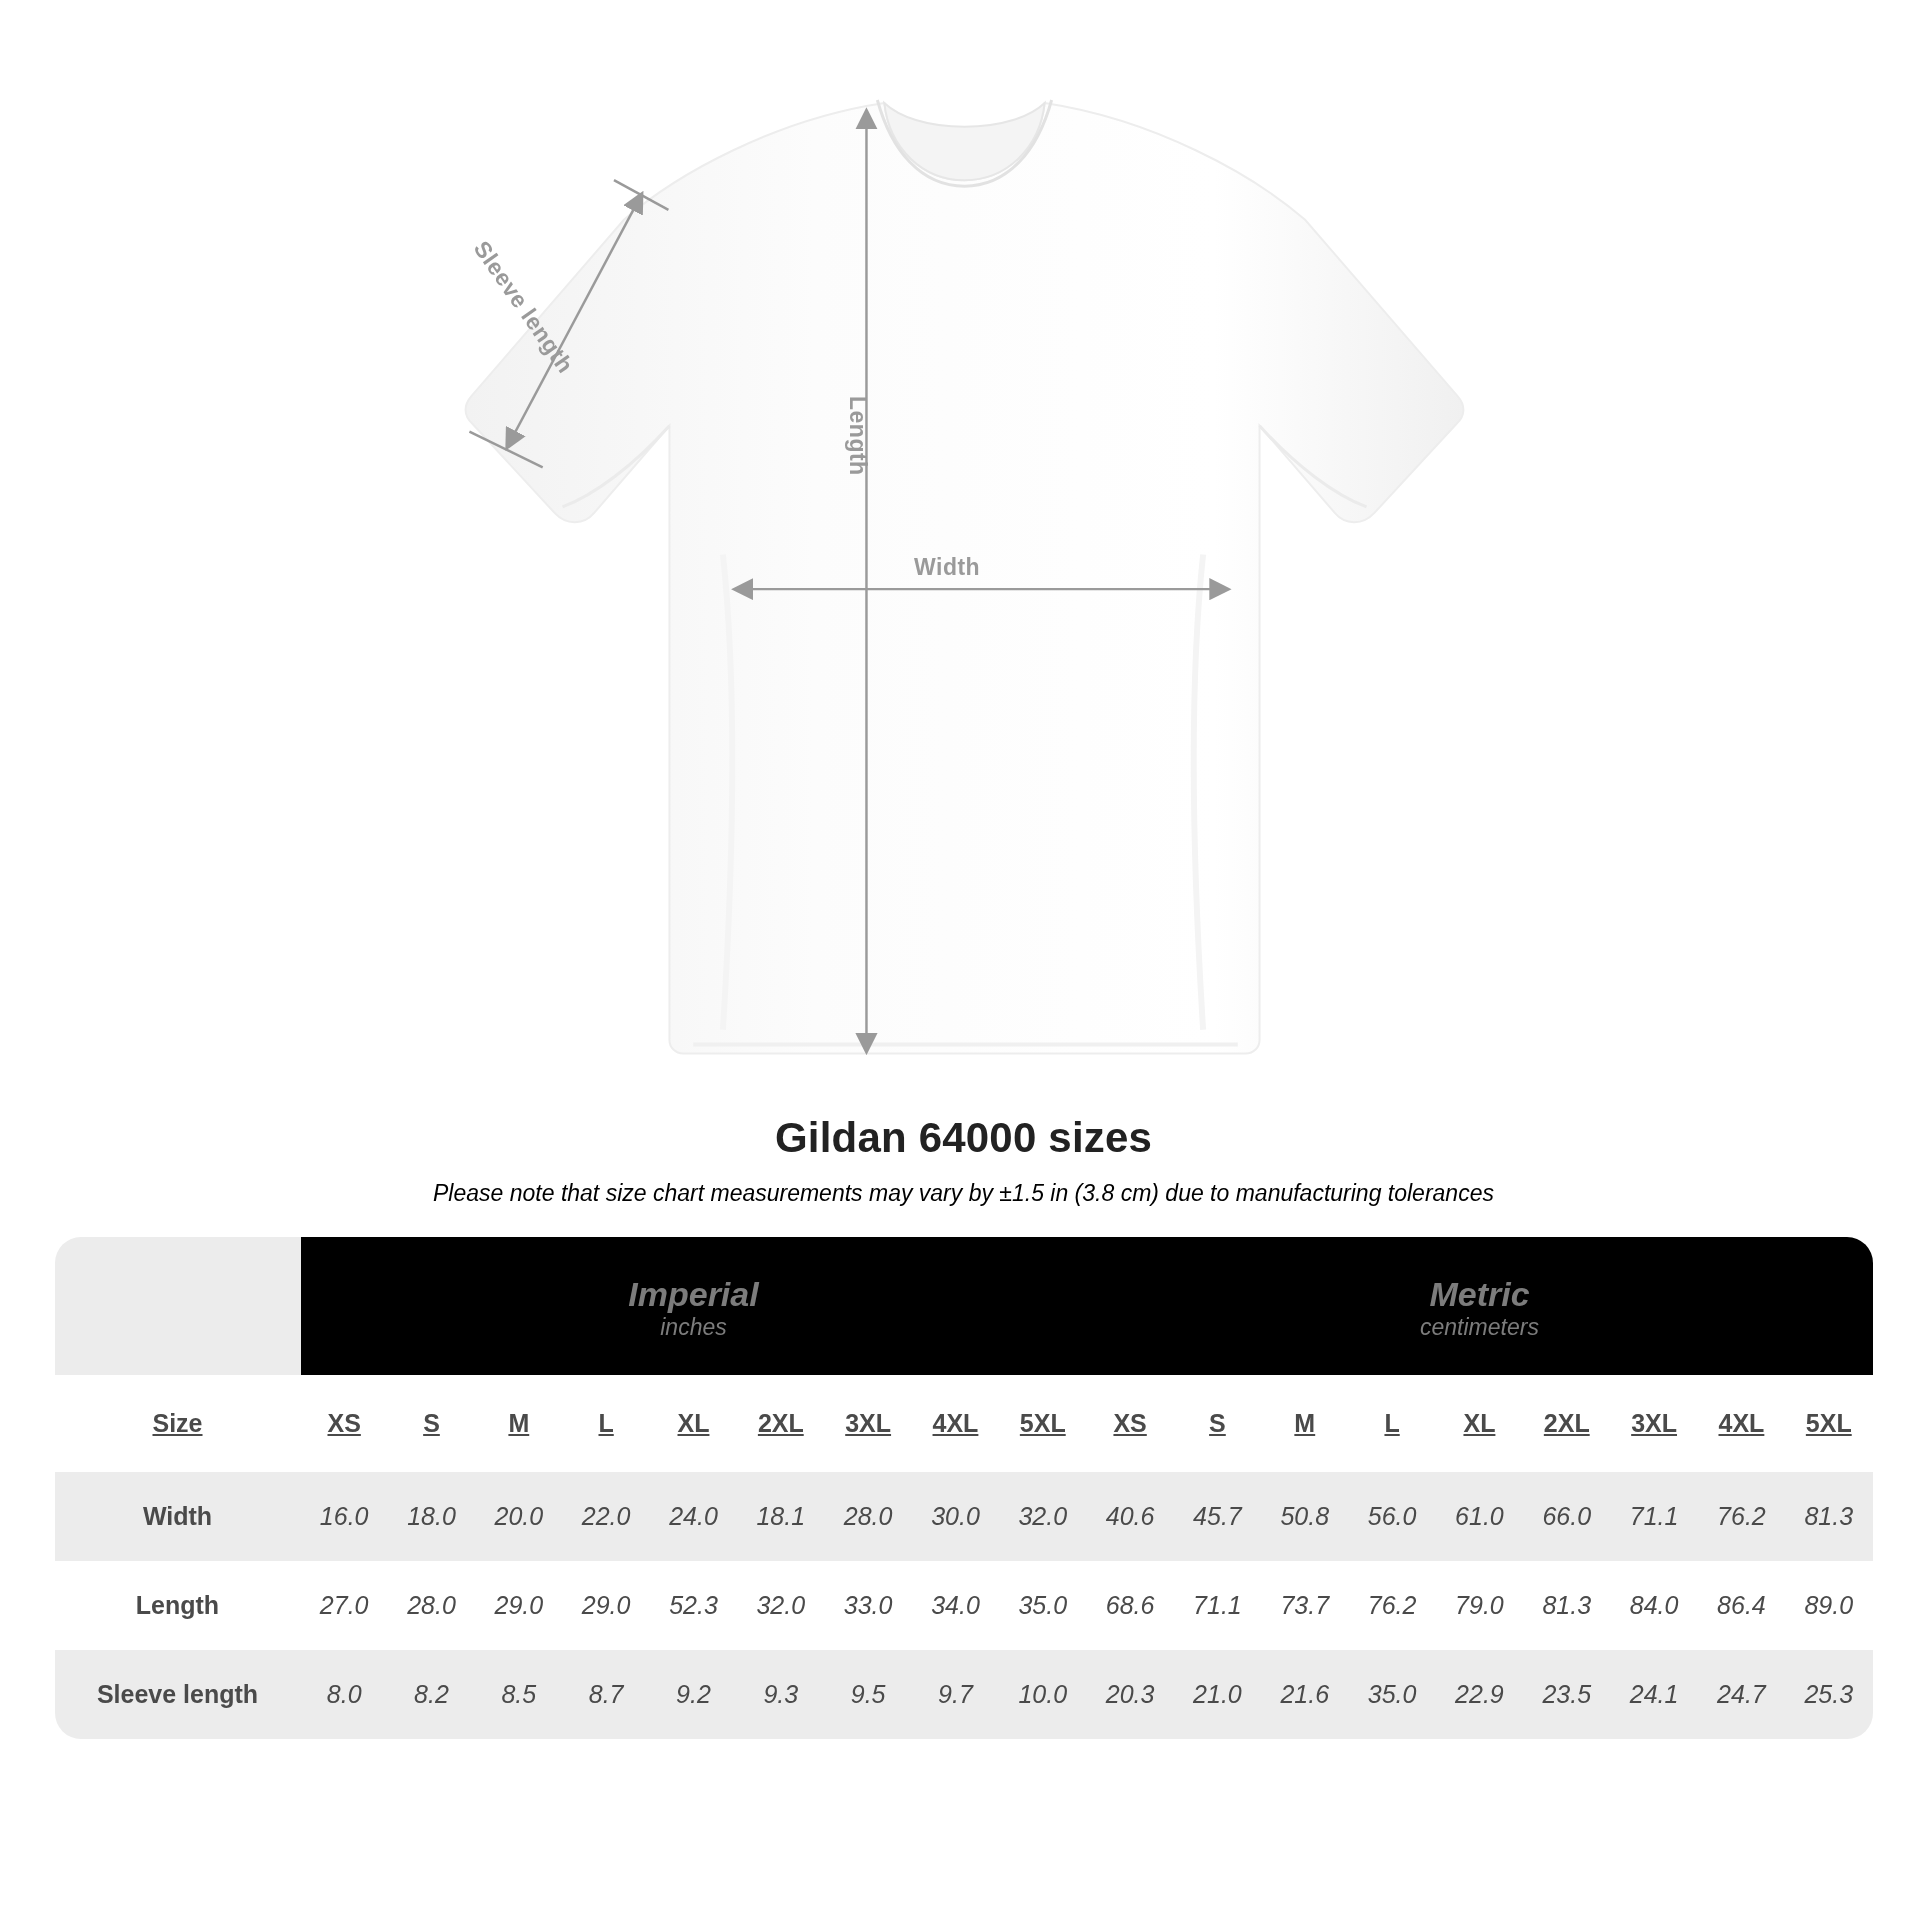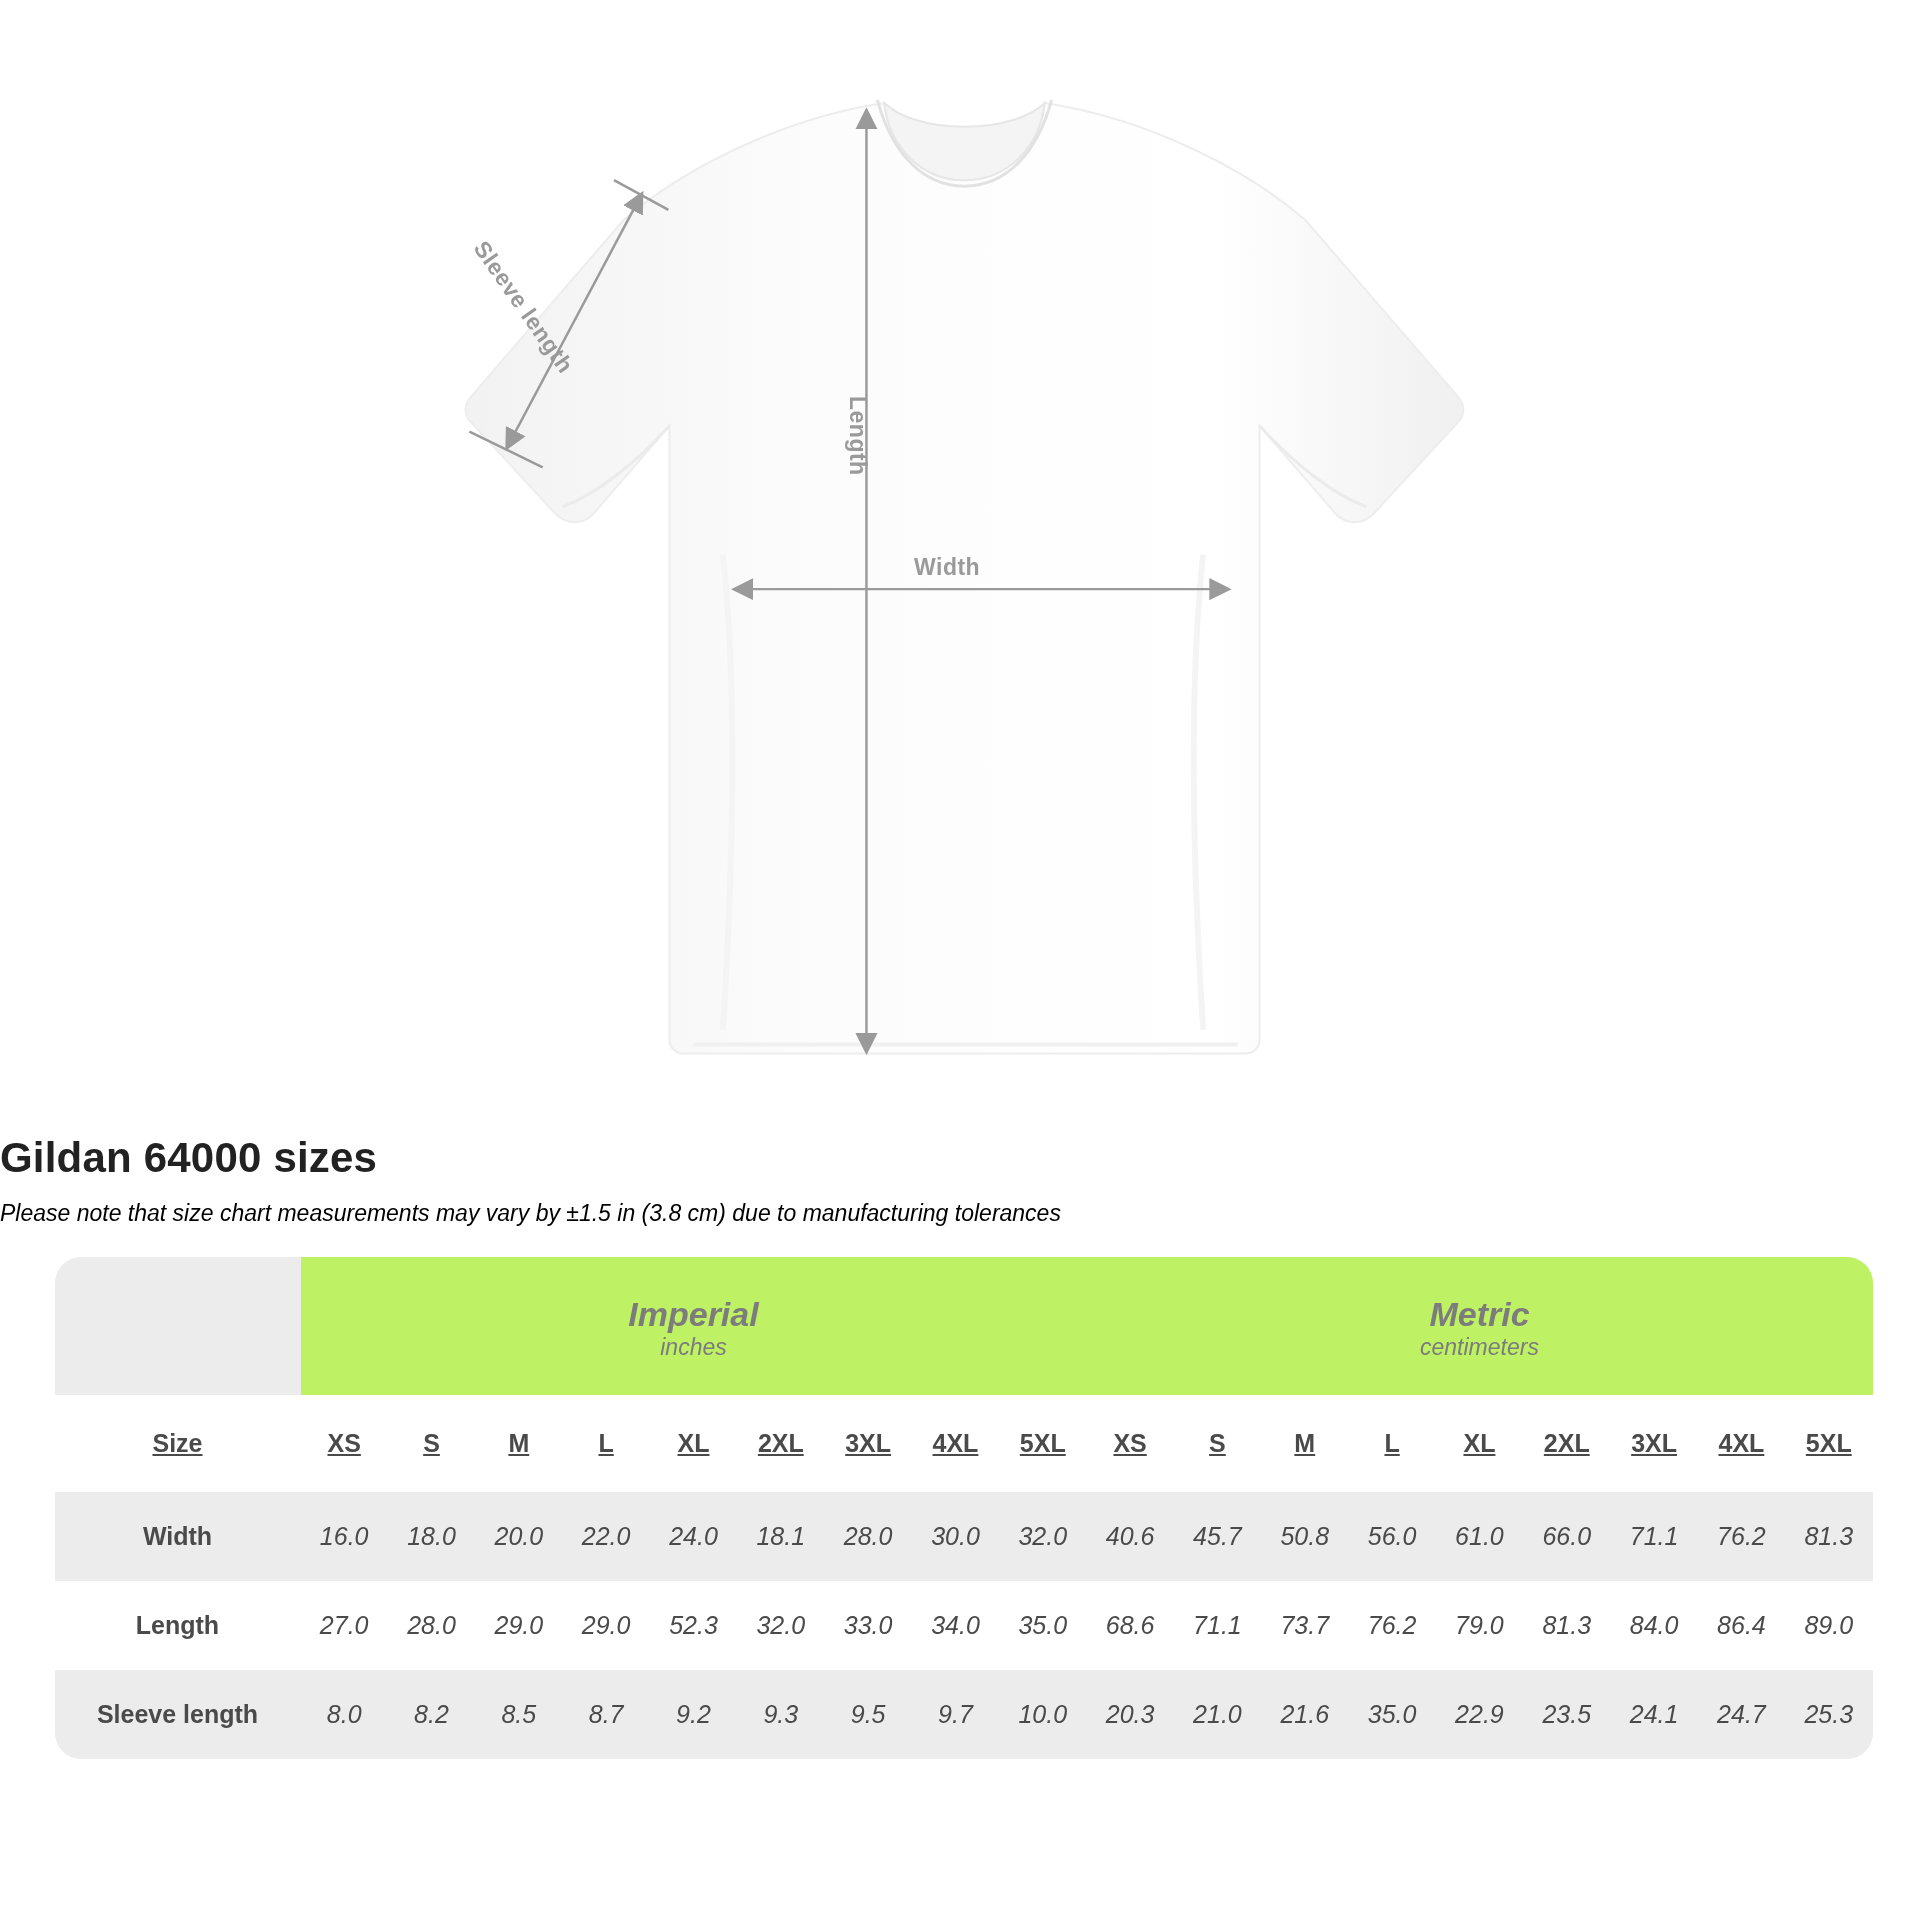--- a/index.html
+++ b/index.html
@@ -51,22 +51,22 @@
   }
   .dim-label.sleeve-label {
     left: 490px;
     top: 236px;
     transform: rotate(55deg);
     transform-origin: left top;
   }
 
   
   .title-block {
-    text-align: left;
-    margin-top: 30px;
+    text-align: center;
+    margin-top: 10px;
   }
   .chart-title {
     font-size: 42px;
     font-weight: bold;
     color: #222222;
     margin: 0;
     letter-spacing: 0.2px;
   }
   .chart-note {
     margin: 18px 0 0 0;
@@ -90,21 +90,21 @@
   }
   table.size-table td, table.size-table th {
     text-align: center;
     vertical-align: middle;
     font-size: 25px;
     color: #4a4a4a;
     border: 0;
   }
   
   .sys-row td {
-    background: #bef264;
+    background: #000000;
     padding: 38px 0 34px 0;
   }
   .sys-name {
     font-size: 34px;
     font-weight: bold;
     font-style: italic;
     color: #7c7c7c;
     line-height: 1.15;
   }
   .sys-unit {

